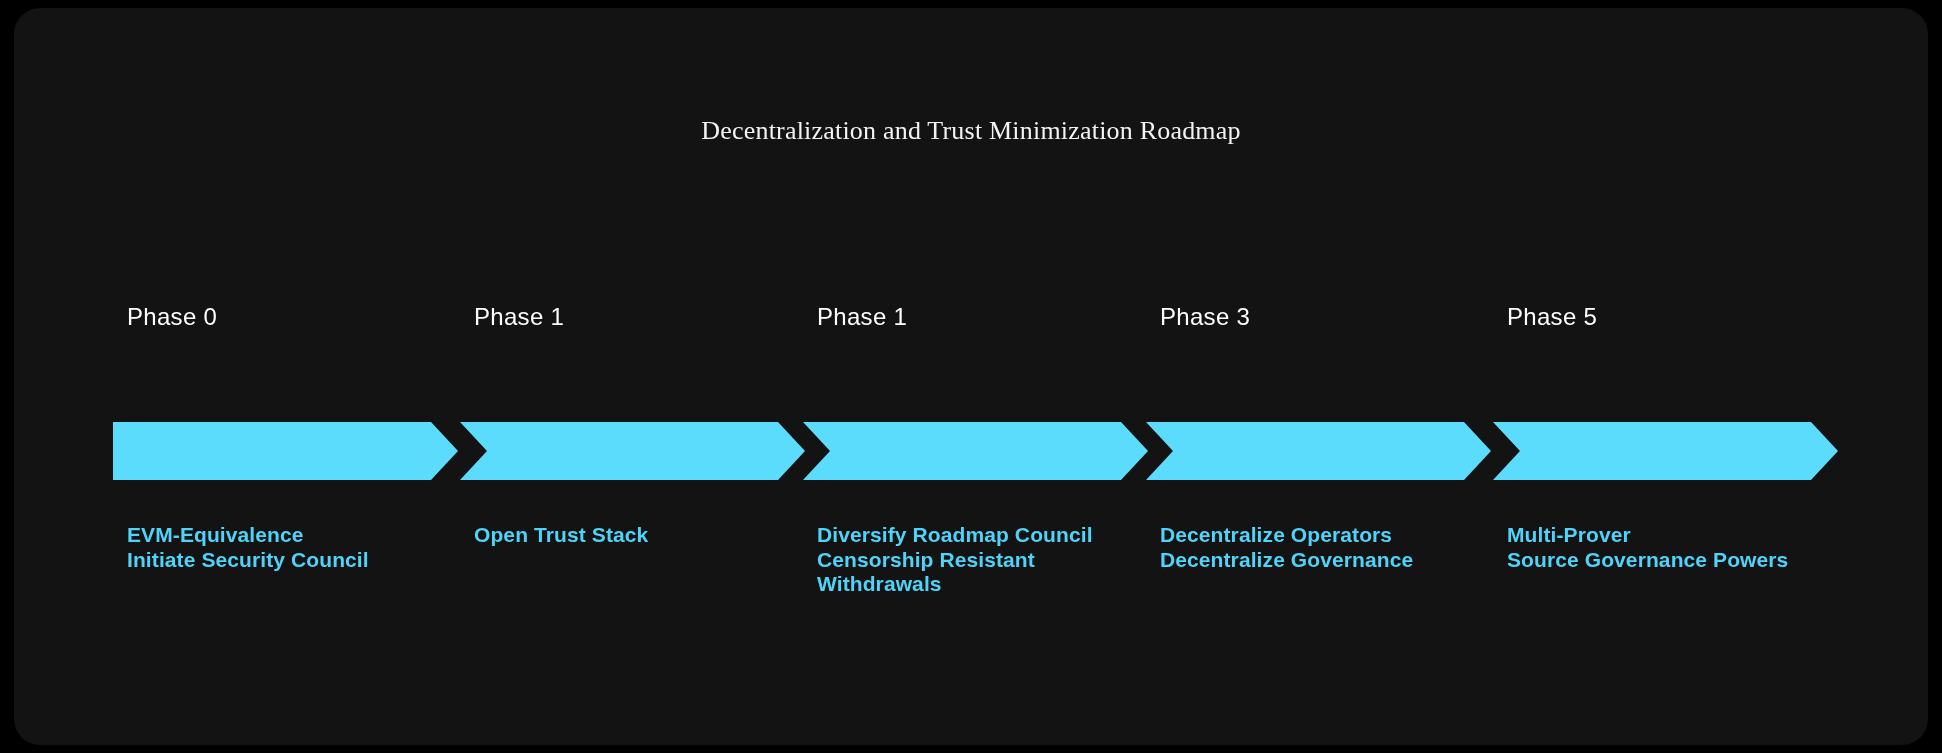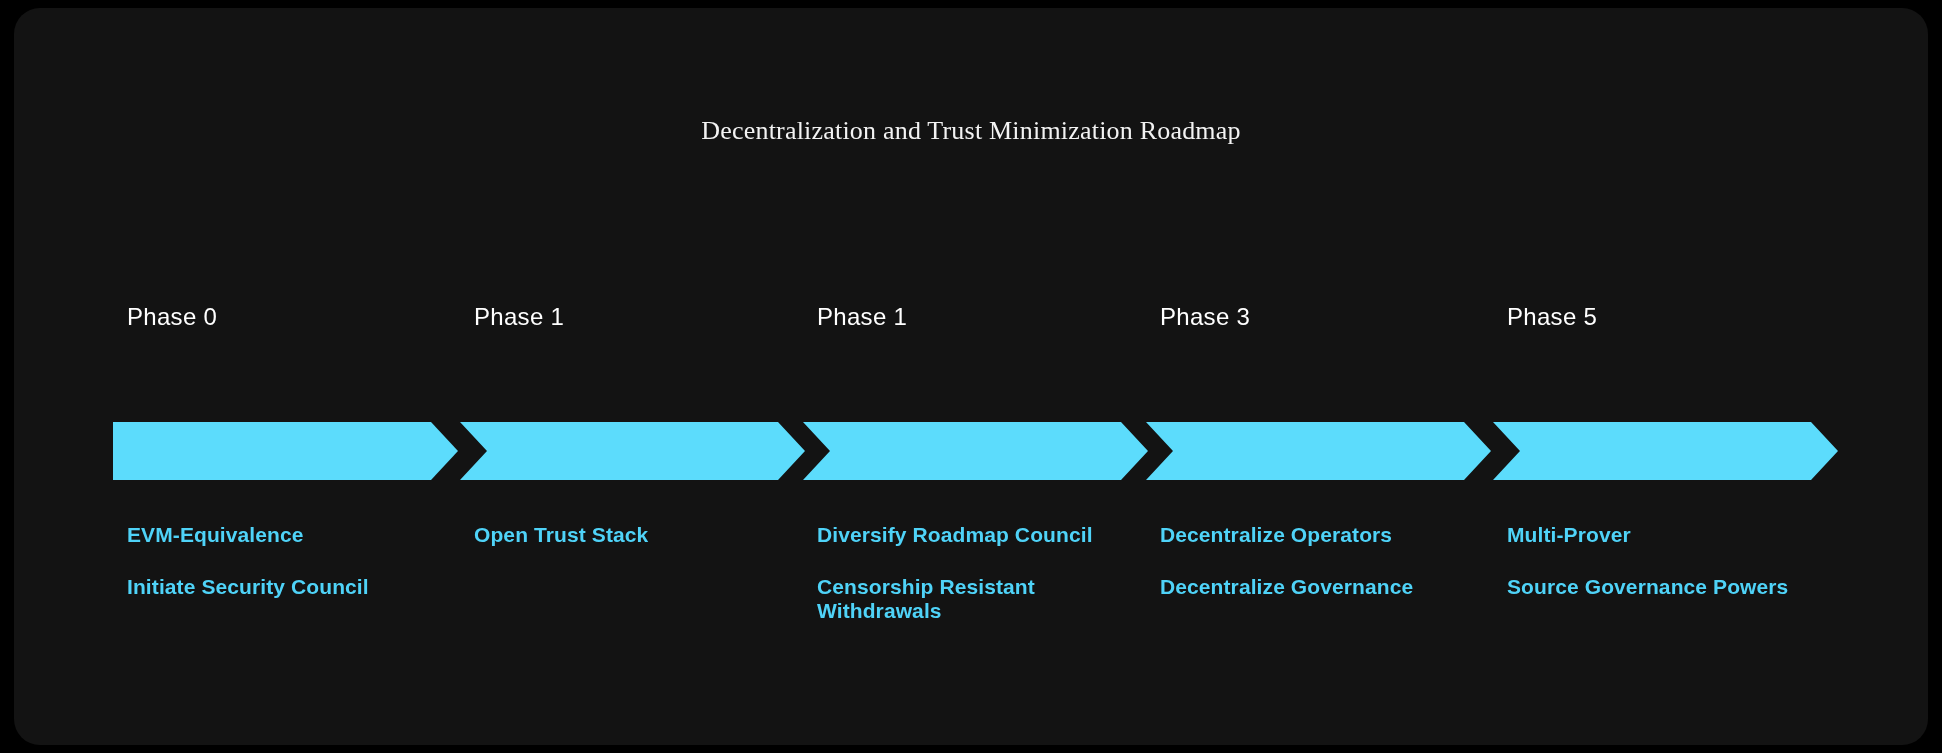--- a/index.html
+++ b/index.html
@@ -91,21 +91,20 @@
     left: 14px;
     top: 515px;
     width: 330px;
   }
   .item {
     color: #4fd3f8;
     font-size: 21px;
     font-weight: 700;
     line-height: 1.17;
     letter-spacing: 0.1px;
-    margin-bottom: 27px;
     max-width: 315px;
   }
   .item:last-child { margin-bottom: 0; }
 </style>
 </head>
 <body>
 
 <div class="roadmap-card">
 
   <div class="roadmap-title">Decentralization and Trust Minimization Roadmap</div>

